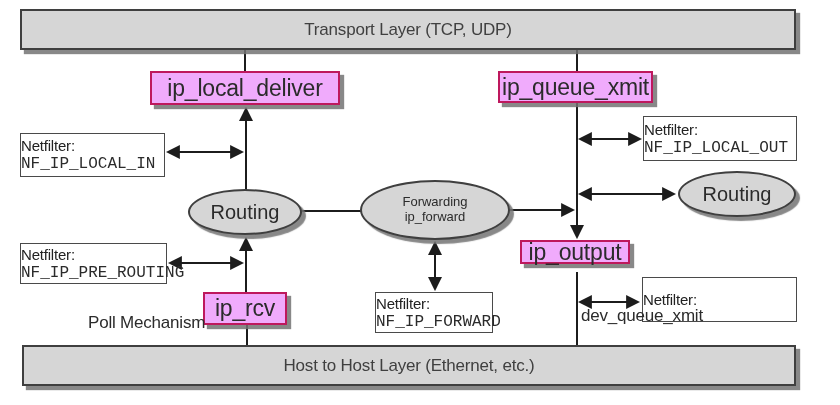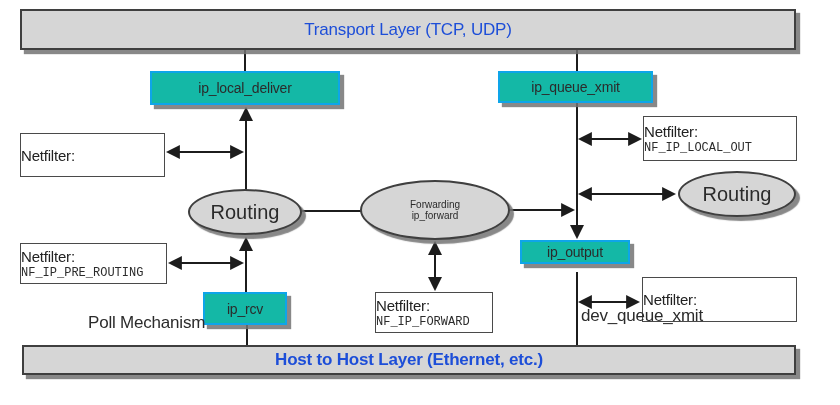--- a/index.html
+++ b/index.html
@@ -5,45 +5,45 @@
   html,body{margin:0;padding:0;background:#fff;}
   .stage{
     position:relative;width:840px;height:405px;background:#fff;overflow:hidden;
     font-family:"Liberation Sans","DejaVu Sans",sans-serif;color:#2e2e2e;
   }
   .wires{position:absolute;left:0;top:0;width:840px;height:405px;pointer-events:none;}
   .node{position:absolute;box-sizing:border-box;display:flex;align-items:center;justify-content:center;text-align:center;}
   .bar{
     background:#d6d6d6;border:2px solid #3f3f3f;
     box-shadow:4px 4px 1px rgba(115,115,115,.85);
-    font-size:17px;letter-spacing:-0.2px;color:#1d4ed8;
+    font-size:17px;letter-spacing:-0.2px;color:#404040;
   }
   .gbox{
-    background:#14b8a6;border:2px solid #0ea5e9;
+    background:#f0abfc;border:2px solid #be185d;
     box-shadow:4px 4px 1px rgba(115,115,115,.85);
-    font-size:14px;letter-spacing:-0.2px;color:#2b2b2b;
+    font-size:23px;letter-spacing:-0.2px;color:#2b2b2b;
   }
   .ellipse{
     background:#d6d6d6;border:2px solid #3f3f3f;border-radius:50%;
     box-shadow:4px 4px 1px rgba(115,115,115,.85);
     font-size:20px;color:#2b2b2b;flex-direction:column;line-height:1.15;
   }
-  .ellipse.small-text{font-size:10px;}
+  .ellipse.small-text{font-size:13px;}
   .nfbox{
     background:#ffffff;border:1.5px solid #4a4a4a;
     flex-direction:column;align-items:flex-start;justify-content:center;
     padding-left:0;text-align:left;
   }
   .nf-title{font-size:15px;color:#222;letter-spacing:-0.2px;}
-  .nf-hook{font-family:"Liberation Mono","DejaVu Sans Mono",monospace;font-size:12px;color:#2b2b2b;margin-top:1px;}
+  .nf-hook{font-family:"Liberation Mono","DejaVu Sans Mono",monospace;font-size:16px;color:#2b2b2b;margin-top:1px;}
   .freelabel{position:absolute;font-size:17px;letter-spacing:-0.2px;color:#2b2b2b;white-space:nowrap;}
 
   
   #bar-transport{left:20px;top:9px;width:776px;height:41px;}
-  #bar-host{left:22px;top:345px;width:774px;height:30px;font-weight:bold;}
+  #bar-host{left:22px;top:345px;width:774px;height:41px;}
   #box-ip-local-deliver{left:150px;top:71px;width:190px;height:34px;}
   #box-ip-queue-xmit{left:498px;top:71px;width:155px;height:32px;}
   #box-ip-rcv{left:203px;top:292px;width:84px;height:33px;}
   #box-ip-output{left:520px;top:240px;width:110px;height:24px;}
   #nf-local-in{left:20px;top:133px;width:145px;height:44px;}
   #nf-pre-routing{left:20px;top:243px;width:147px;height:41px;}
   #nf-local-out{left:643px;top:116px;width:154px;height:45px;}
   #nf-forward{left:375px;top:292px;width:118px;height:41px;}
   #nf-post-routing{left:642px;top:277px;width:155px;height:45px;}
   #el-routing-left{left:188px;top:189px;width:114px;height:46px;}
@@ -108,20 +108,21 @@
   <div class="node ellipse small-text" id="el-forwarding">
     <span>Forwarding</span>
     <span>ip_forward</span>
   </div>
   <div class="node ellipse" id="el-routing-right">
     <span>Routing</span>
   </div>
 
   <div class="node nfbox" id="nf-local-in">
     <span class="nf-title">Netfilter:</span>
+    <span class="nf-hook">NF_IP_LOCAL_IN</span>
   </div>
   <div class="node nfbox" id="nf-pre-routing">
     <span class="nf-title">Netfilter:</span>
     <span class="nf-hook">NF_IP_PRE_ROUTING</span>
   </div>
   <div class="node nfbox" id="nf-local-out">
     <span class="nf-title">Netfilter:</span>
     <span class="nf-hook">NF_IP_LOCAL_OUT</span>
   </div>
   <div class="node nfbox" id="nf-forward">

